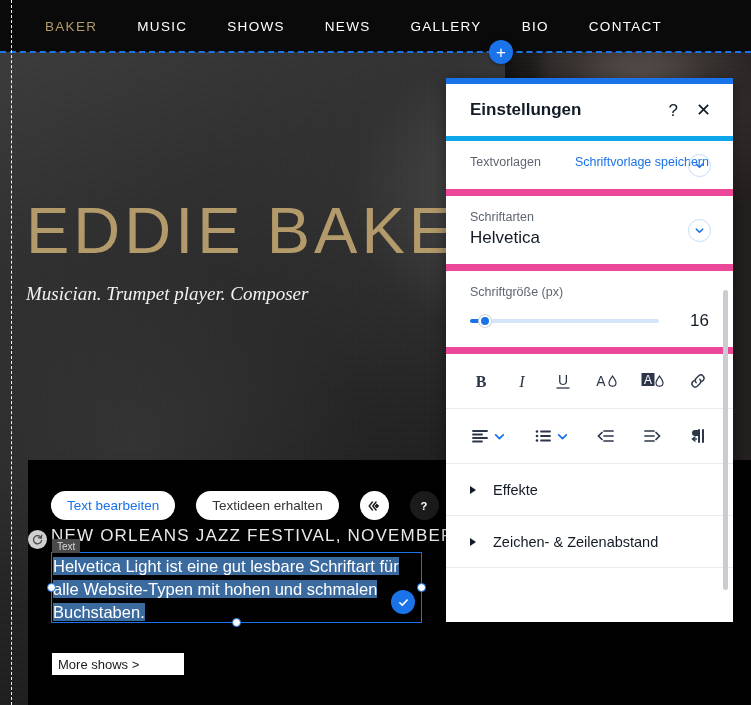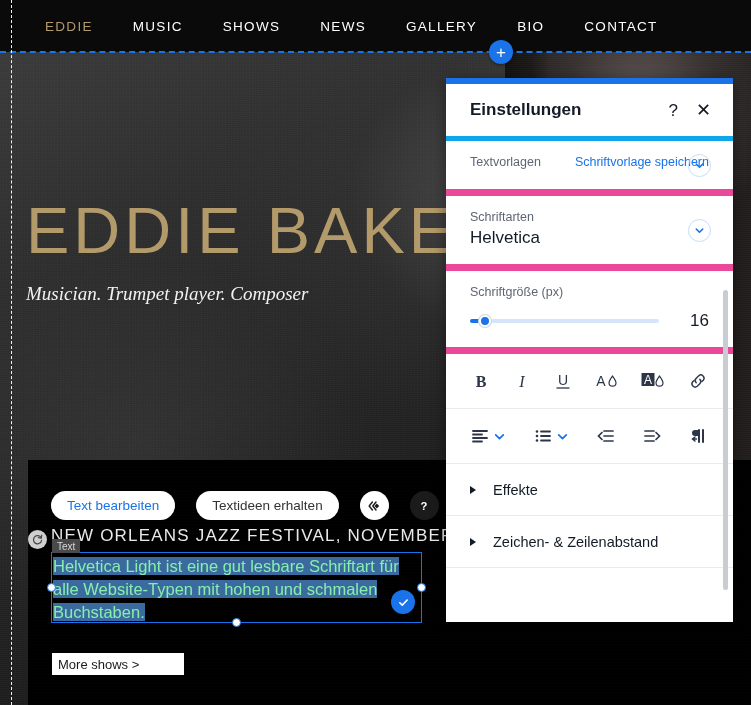--- a/index.html
+++ b/index.html
@@ -127,21 +127,21 @@
     position:absolute; left:51px; top:552px; width:371px; height:71px;
     border:1px solid #1a73e8; z-index:5;
   }
   .tb-label{
     position:absolute; left:0px; top:-14px; height:14px;
     background:#4a4a4a; color:#d8d8d8; font-size:10px;
     padding:0 5px; display:flex; align-items:center; z-index:6;
   }
   .tb-text{
     position:absolute; left:1px; top:2px; width:349px;
-    font-size:16.5px; line-height:23px; color:#86efac;
+    font-size:16.5px; line-height:23px; color:#ffffff;
   }
   .tb-text .seg{ background:#3a6a9e; box-decoration-break:clone;
                  -webkit-box-decoration-break:clone; }
   .handle{
     position:absolute; width:9px; height:9px; border-radius:50%;
     background:#ffffff; border:1px solid #1a73e8; z-index:7; cursor:pointer;
   }
   .handle.right{ right:-5px; top:30px; }
   .handle.bottom{ left:180px; bottom:-5px; }
   .handle.left{ left:-5px; top:30px; }
@@ -258,21 +258,21 @@
 
   <div class="hero-title">EDDIE BAKER</div>
   <div class="hero-sub">Musician. Trumpet player. Composer</div>
 
   <div class="show-line">NEW ORLEANS JAZZ FESTIVAL, NOVEMBER 2023</div>
   <div class="more-shows">More shows &gt;</div>
 </div>
 
 <div id="topnav">
   <div class="navlist">
-    <div class="navitem active">EDDIE</div>
+    <div class="navitem active">BAKER</div>
     <div class="navitem">MUSIC</div>
     <div class="navitem">SHOWS</div>
     <div class="navitem">NEWS</div>
     <div class="navitem">GALLERY</div>
     <div class="navitem">BIO</div>
     <div class="navitem">CONTACT</div>
   </div>
 </div>
 
 <div class="section-line"></div>

